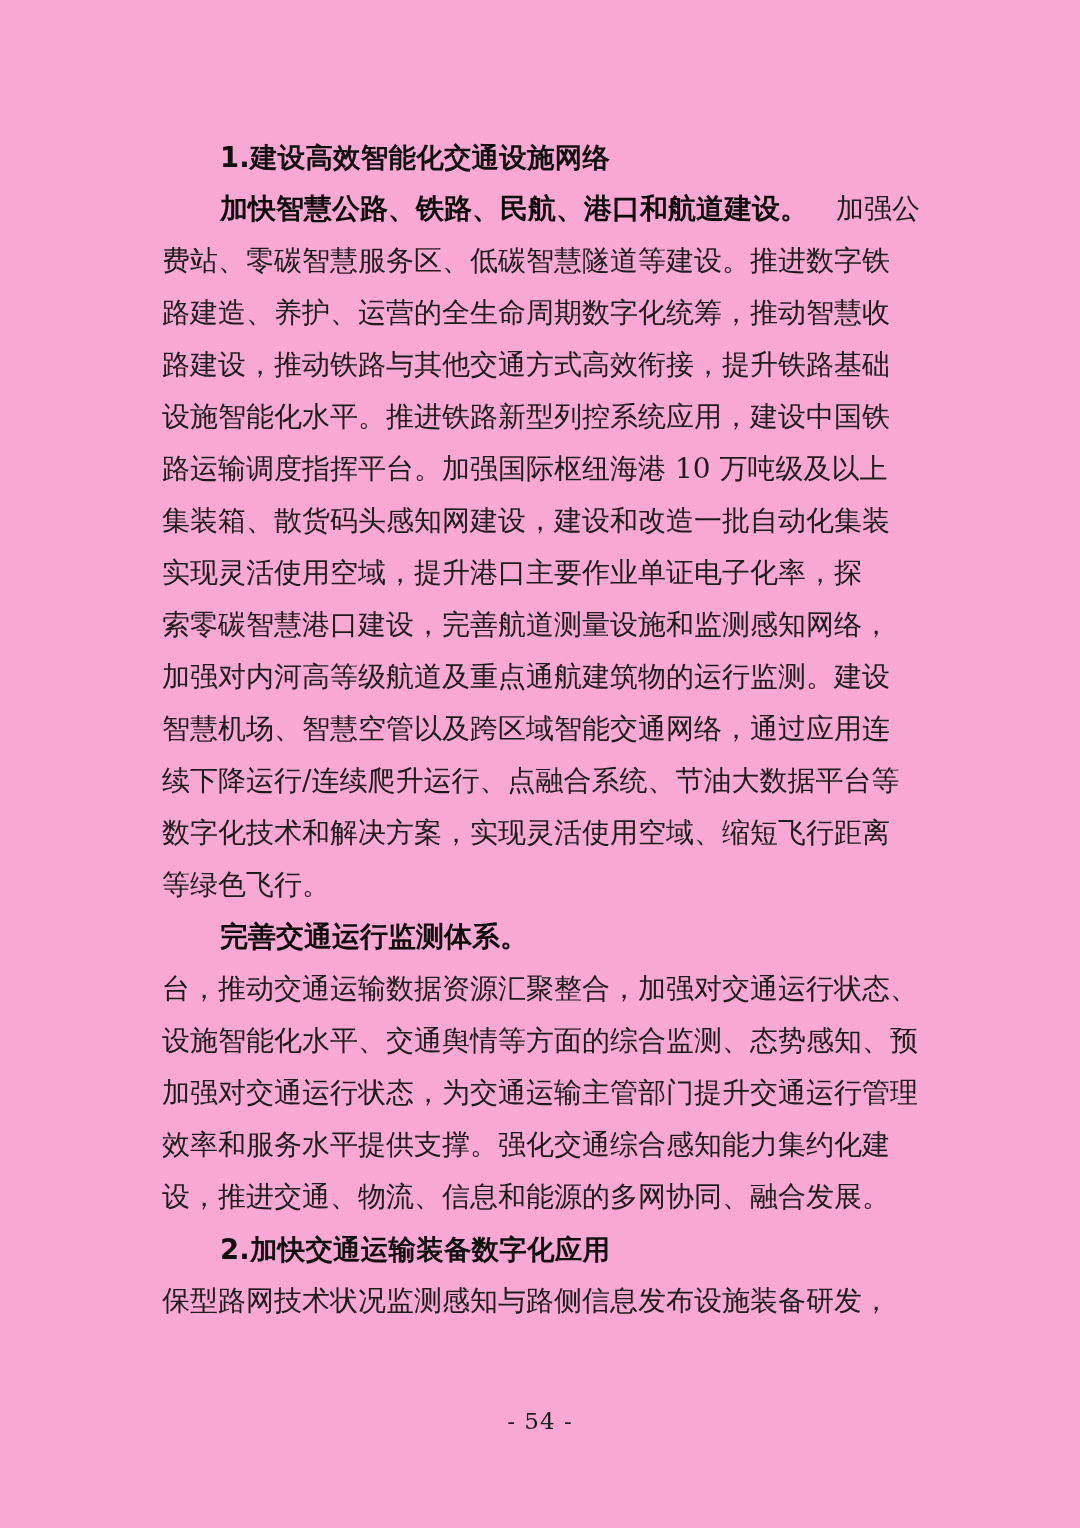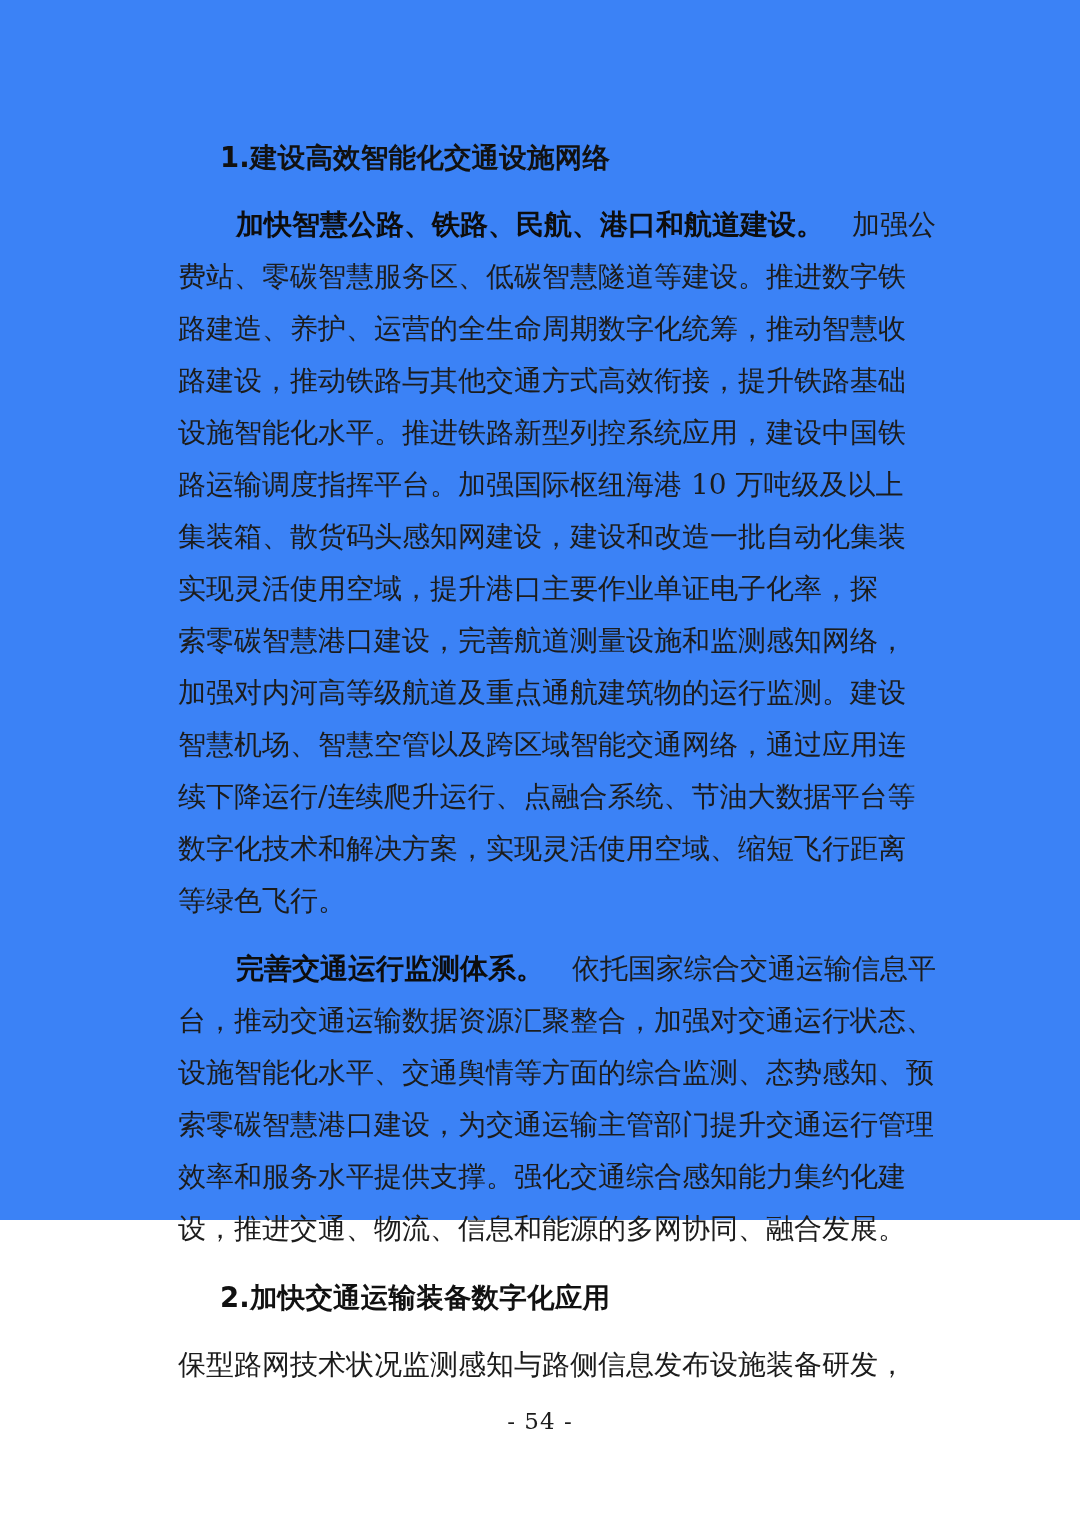--- a/index.html
+++ b/index.html
@@ -13,22 +13,22 @@
     position: relative;
     overflow: hidden;
     font-family: "DejaVu Serif", "Liberation Serif", serif;
     -webkit-font-smoothing: antialiased;
   }
 
   .page {
     position: absolute;
     left: 0; top: 0;
     width: 1080px;
-    height: 1220px;
-    background: #3b82f6;
+    height: 1528px;
+    background: #f9a8d4;
   }
 
   
   .content {
     position: absolute;
     left: 162px;
     top: 131px;
     width: 758px;
   }
 
@@ -38,21 +38,21 @@
     font-weight: 700;
     font-size: 27.5px;
     line-height: 52px;
     color: #111111;
     text-indent: 58px;
     letter-spacing: 0.2px;
     white-space: nowrap;
   }
 
   
-  .para { margin: 16px; }
+  .para { margin: 0; }
 
   .line {
     font-size: 28px;
     line-height: 52px;
     color: #1c1c1c;
     white-space: nowrap;
     font-family: "DejaVu Serif", "Liberation Serif", serif;
   }
   
   .line.just {
@@ -135,30 +135,29 @@
         </div>
       <div class="line just">
           <span>数字化技术和解决方案，实现灵活使用空域、缩短飞行距离</span>
         </div>
       <div class="line"><span>等绿色飞行。</span></div>
     </div>
 
     <div class="para">
       <div class="line indent just">
           <span class="lead">完善交通运行监测体系。</span>
-          <span>依托国家综合交通运输信息平</span>
         </div>
       <div class="line just">
           <span>台，推动交通运输数据资源汇聚整合，加强对交通运行状态、</span>
         </div>
       <div class="line just">
           <span>设施智能化水平、交通舆情等方面的综合监测、态势感知、预</span>
         </div>
       <div class="line just">
-          <span>索零碳智慧港口建设，为交通运输主管部门提升交通运行管理</span>
+          <span>加强对交通运行状态，为交通运输主管部门提升交通运行管理</span>
         </div>
       <div class="line just">
           <span>效率和服务水平提供支撑。强化交通综合感知能力集约化建</span>
         </div>
       <div class="line just">
           <span>设，推进交通、物流、信息和能源的多网协同、融合发展。</span>
         </div>
     </div>
 
     <div class="heading">2.加快交通运输装备数字化应用</div>

